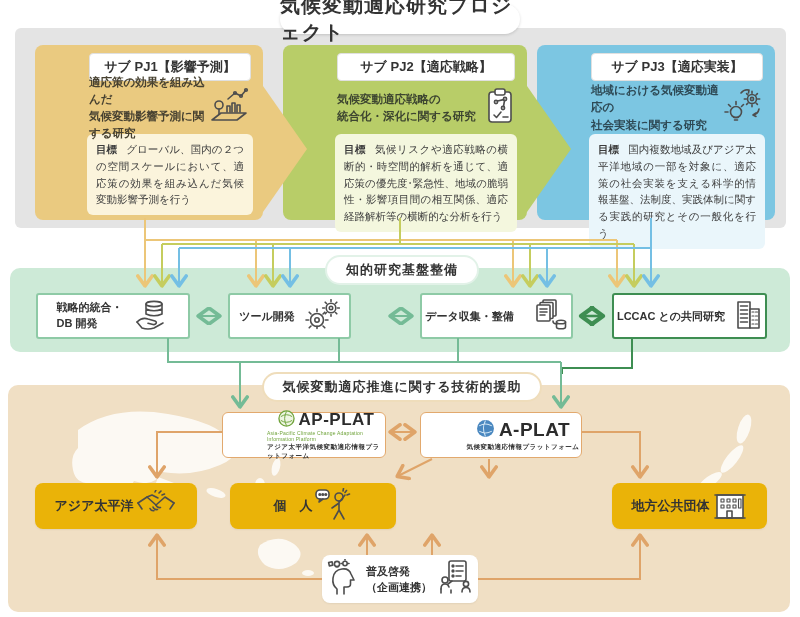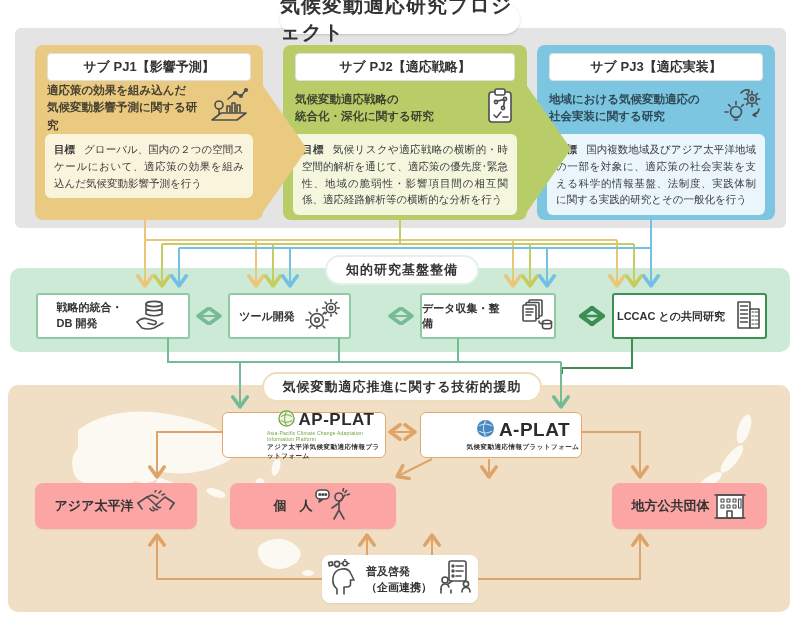--- a/index.html
+++ b/index.html
@@ -11,21 +11,21 @@
   
   .pill{
     position:absolute;background:#fff;border-radius:18px;display:flex;align-items:center;justify-content:center;
     font-weight:bold;font-size:13px;color:#333;z-index:6;letter-spacing:1px;
   }
   .pill.title{box-shadow:0 1px 3px rgba(0,0,0,.15);font-size:20px;}
   .pill.kb{border:2px solid #e2f2e8;}
   .pill.ts{border:2px solid #efddbb;}
   
   .gray-section{left:15px;top:28px;width:771px;height:200px;background:#e4e4e4;border-radius:6px;z-index:1;}
-  .pj{position:absolute;top:45px;height:175px;border-radius:8px;z-index:2;box-sizing:border-box;}
+  .pj{position:absolute;top:45px;height:175px;border-radius:8px;z-index:2;box-sizing:border-box;padding-left:42px;}
   .pj1{left:35px;width:228px;background:#eaca80;}
   .pj2{left:283px;width:244px;background:#b8cd68;}
   .pj3{left:537px;width:238px;background:#7cc6e2;}
   .pj-header{
     margin:8px 12px 0;height:26px;background:#fff;border:1px solid #e0e0e0;border-radius:4px;
     display:flex;align-items:center;justify-content:center;font-weight:bold;font-size:13px;color:#333;
   }
   .pj-theme{display:flex;align-items:center;justify-content:space-between;padding:0 12px;margin-top:7px;height:40px;}
   .pj-theme-text{font-weight:bold;font-size:11.5px;line-height:1.5;color:#474130;}
   .pj3 .pj-theme-text,.pj2 .pj-theme-text{color:#3d4530;}
@@ -54,21 +54,21 @@
   .plat-box{
     position:absolute;top:412px;height:46px;background:#fff;border:1.5px solid #e2a96e;border-radius:6px;
     display:flex;flex-direction:column;align-items:center;justify-content:center;z-index:2;box-sizing:border-box;padding-left:44px;
   }
   .plat-row{display:flex;align-items:center;gap:4px;}
   .plat-name{font-weight:800;font-size:17px;color:#2c2c2c;letter-spacing:.5px;}
   .plat-name.big{font-size:19px;}
   .plat-en{font-size:5px;color:#6fa33a;margin-top:-1px;letter-spacing:.2px;}
   .plat-sub{font-size:6.5px;color:#333;margin-top:1px;letter-spacing:.5px;font-weight:bold;}
   .tgt{
-    position:absolute;top:483px;height:46px;background:#fca5a5;border-radius:8px;display:flex;align-items:center;
+    position:absolute;top:483px;height:46px;background:#eab308;border-radius:8px;display:flex;align-items:center;
     justify-content:center;gap:2px;font-weight:bold;font-size:13px;color:#333;z-index:2;
     box-shadow:0 1px 2px rgba(0,0,0,.06);
   }
   .outreach{
     position:absolute;left:322px;top:555px;width:156px;height:48px;background:#fff;border-radius:8px;z-index:2;
     display:flex;align-items:center;justify-content:center;gap:7px;box-shadow:0 1px 2px rgba(0,0,0,.06);
   }
   .outreach-text{font-weight:bold;font-size:11px;line-height:1.5;color:#333;}
   
   .lineart{fill:none;stroke:#4d4d4d;stroke-width:1.6;stroke-linecap:round;stroke-linejoin:round;}
@@ -199,21 +199,21 @@
             <circle cx="13" cy="21" r="2.2"></circle>
         <path d="M13,12.5 v-2.5 M13,29.5 v-2.5 M4.5,21 h-2.5 M21.5,21 h2.5 M7,15 l-1.8,-1.8 M19,27 l1.8,1.8 M7,27 l-1.8,1.8 M19,15 l1.8,-1.8"></path>
         <circle cx="27" cy="9" r="4.8"></circle>
             <circle cx="27" cy="9" r="1.7"></circle>
         <path d="M27,2.5 v-1.8 M27,15.5 v1.8 M20.5,9 h-1.8 M33.5,9 h1.8 M22.5,4.5 l-1.3,-1.3 M31.5,13.5 l1.3,1.3 M22.5,13.5 l-1.3,1.3 M31.5,4.5 l1.3,-1.3"></path>
       </g>
         </svg>
     </span>
   </div>
 
-  <div class="kb-box" style="left:420px;width:136px;gap:18px;">
+  <div class="kb-box" style="left:420px;width:153px;gap:18px;">
     <span>データ収集・整備</span>
     <span>
       <svg width="36" height="34" viewBox="0 0 36 34">
           <g class="lineart">
         <rect x="11" y="2" width="13" height="16" rx="1" fill="#fff"></rect>
         <rect x="8" y="4.5" width="13" height="16" rx="1" fill="#fff"></rect>
         <rect x="5" y="7" width="13" height="16" rx="1" fill="#fff"></rect>
         <path d="M8,11 h7 M8,14 h7 M8,17 h5"></path>
         <path d="M21,23 q0,3 4,3"></path>
         <ellipse cx="29" cy="24" rx="4.5" ry="1.8"></ellipse>

